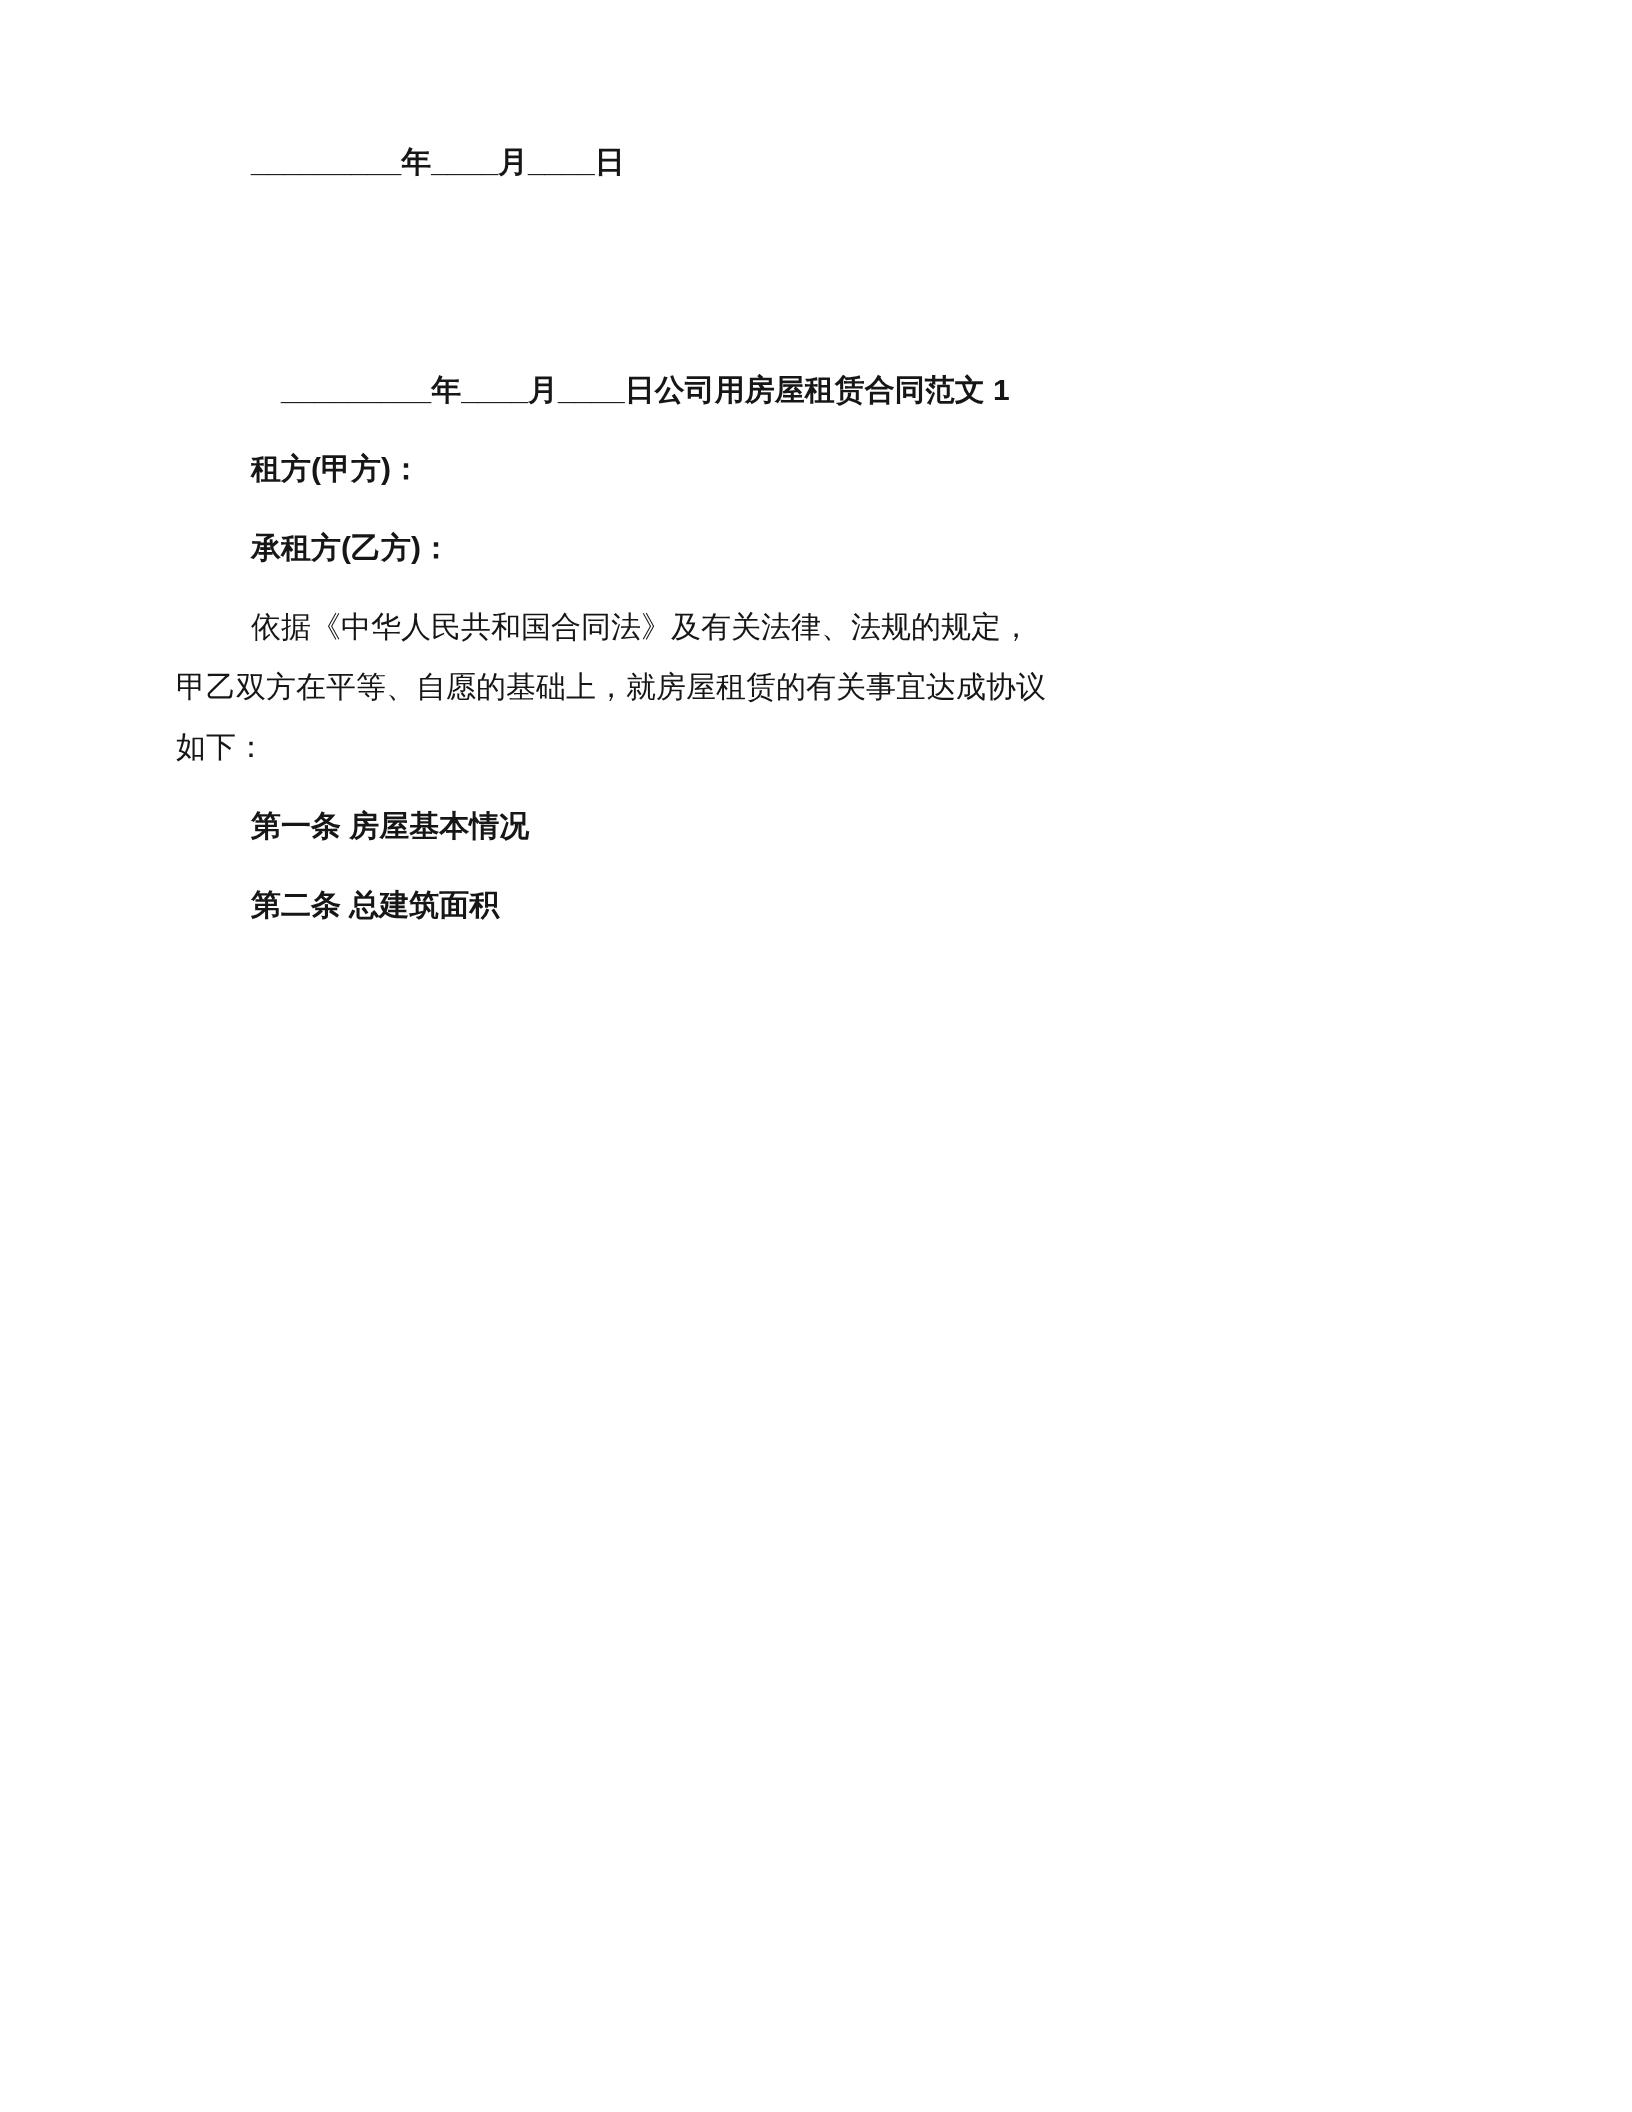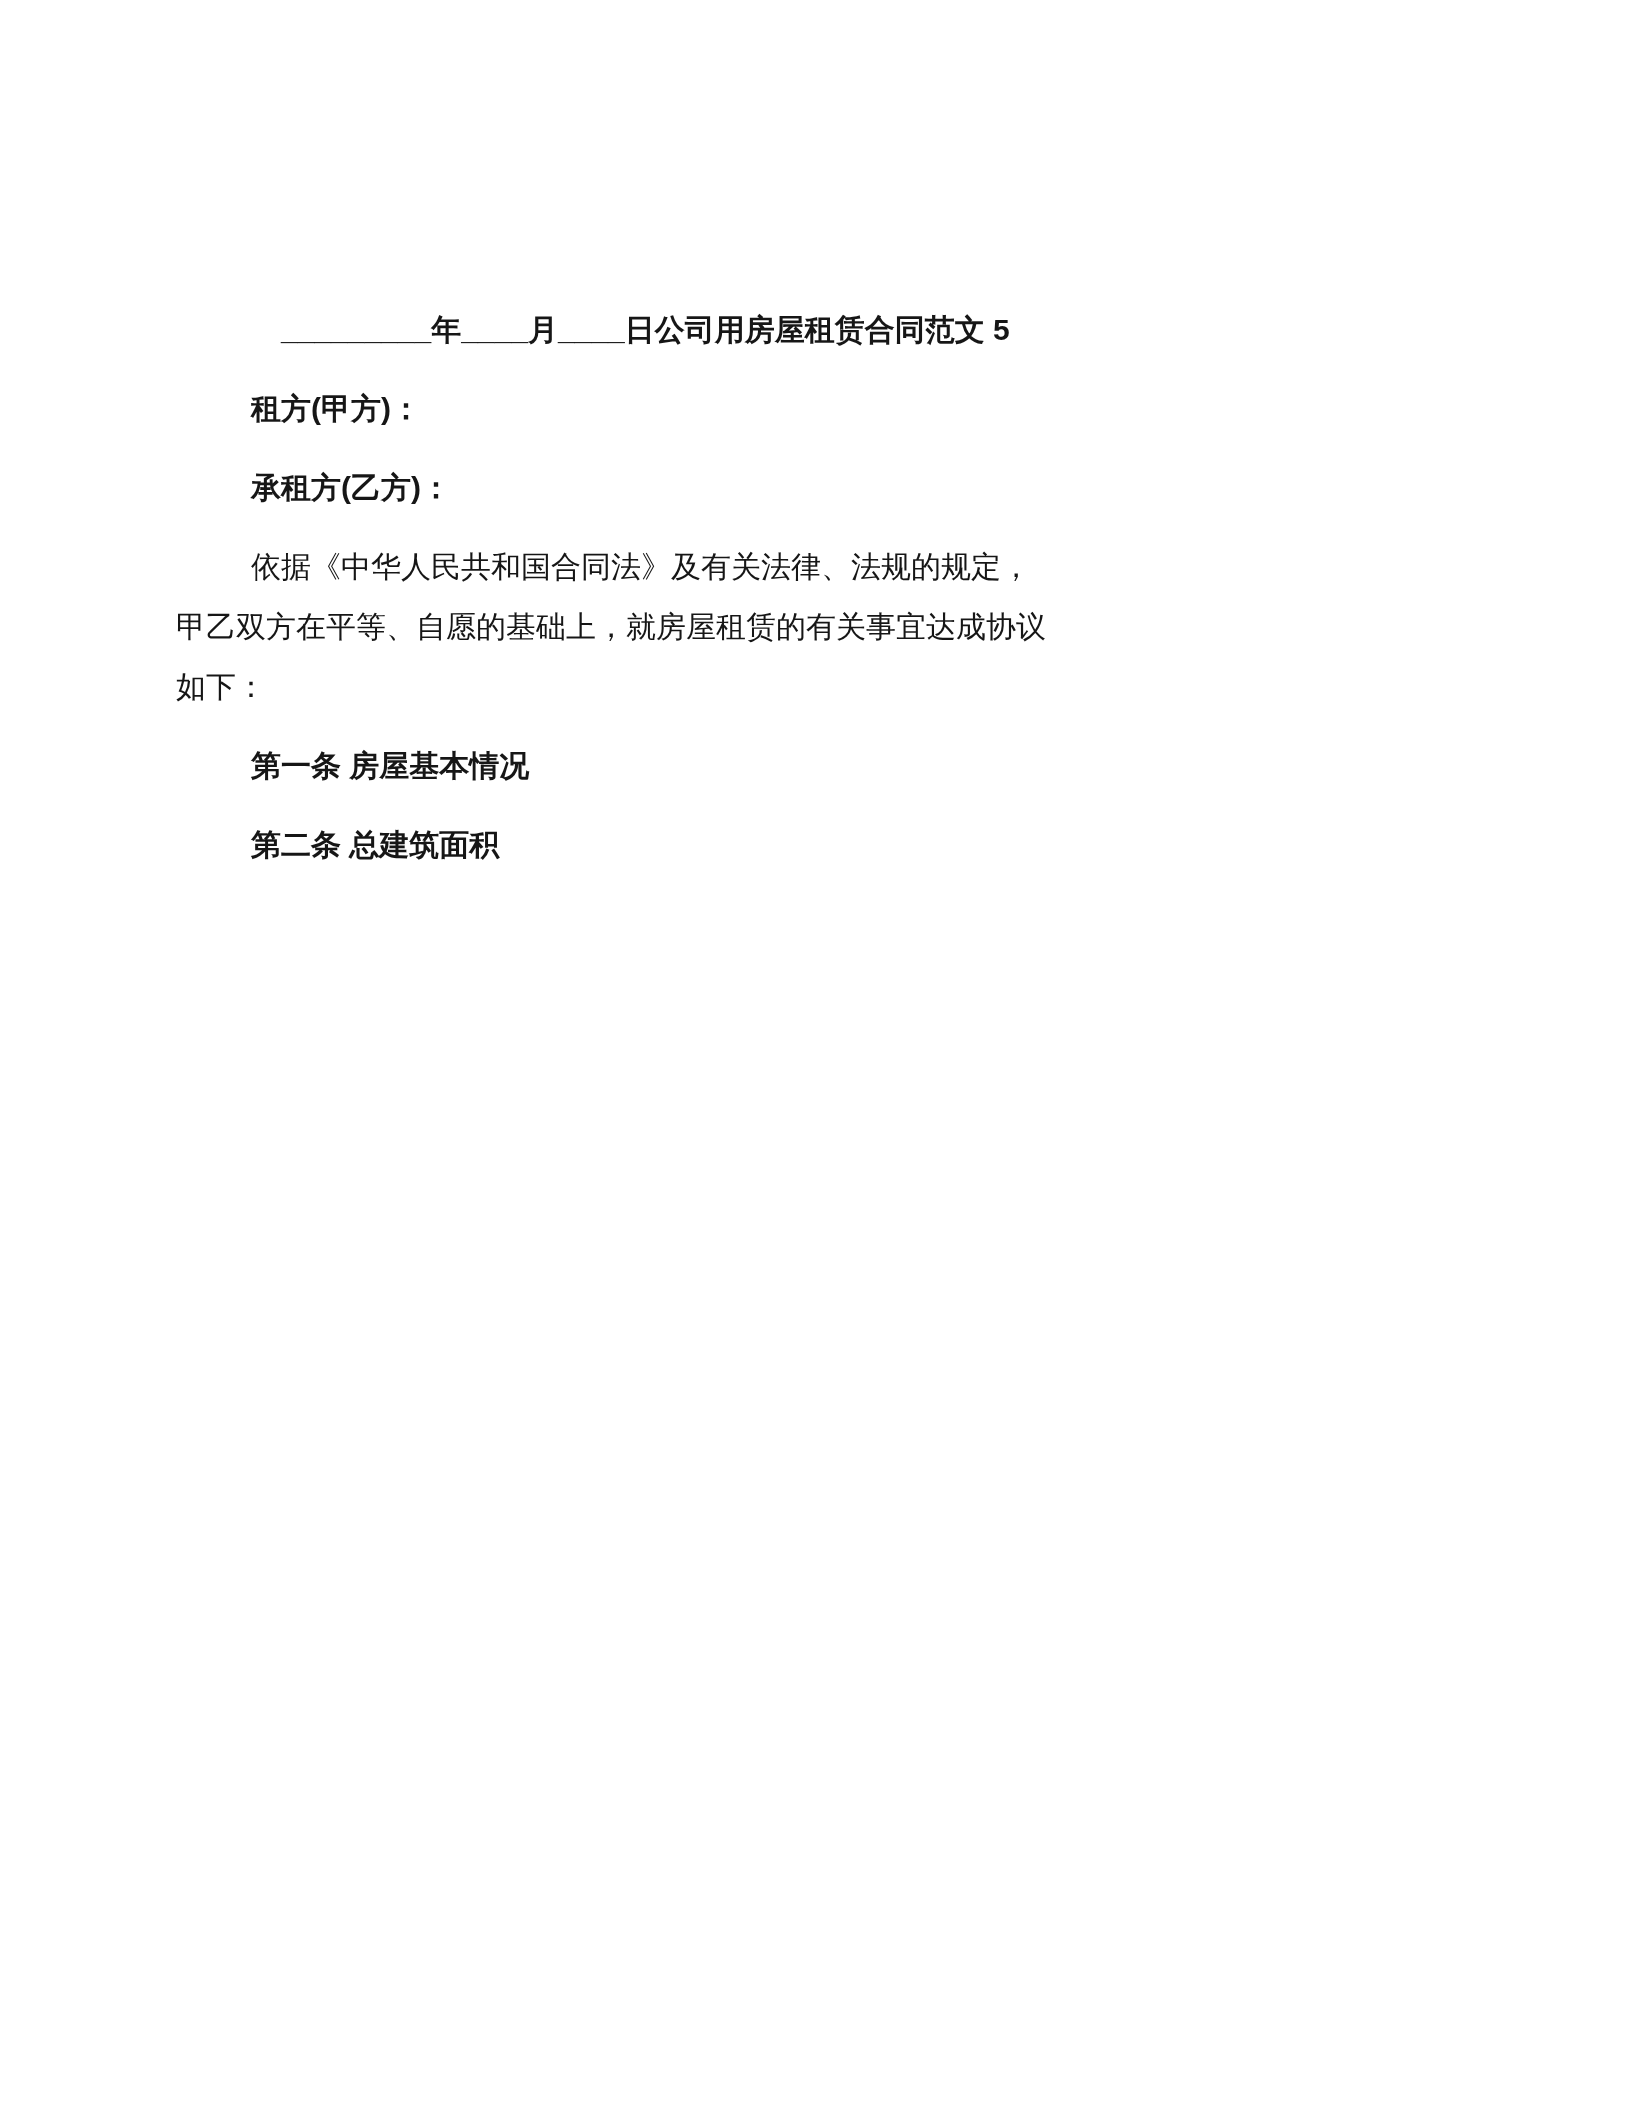--- a/index.html
+++ b/index.html
@@ -50,22 +50,23 @@
     font-weight: 700;
     text-indent: 2.5em;
   }
 </style>
 </head>
 <body>
 
 <div class="page">
   <div class="doc">
 
+    <p class="date-top">_________年____月____日</p>
 
-    <p class="title-line">_________年____月____日公司用房屋租赁合同范文 5</p>
+    <p class="title-line">_________年____月____日公司用房屋租赁合同范文 1</p>
 
     <p class="party-line">租方(甲方)：</p>
 
     <p class="party-line">承租方(乙方)：</p>
 
     <p class="body-para">依据《中华人民共和国合同法》及有关法律、法规的规定，甲乙双方在平等、自愿的基础上，就房屋租赁的有关事宜达成协议如下：</p>
 
     <p class="article-heading">第一条 房屋基本情况</p>
 
 

